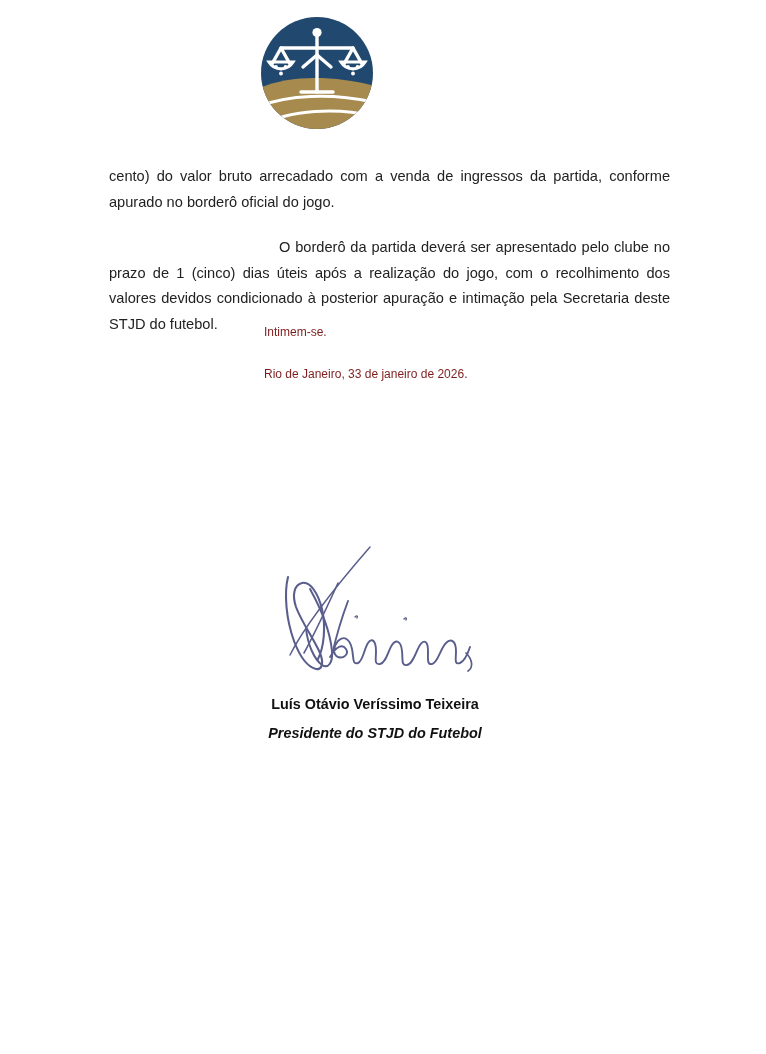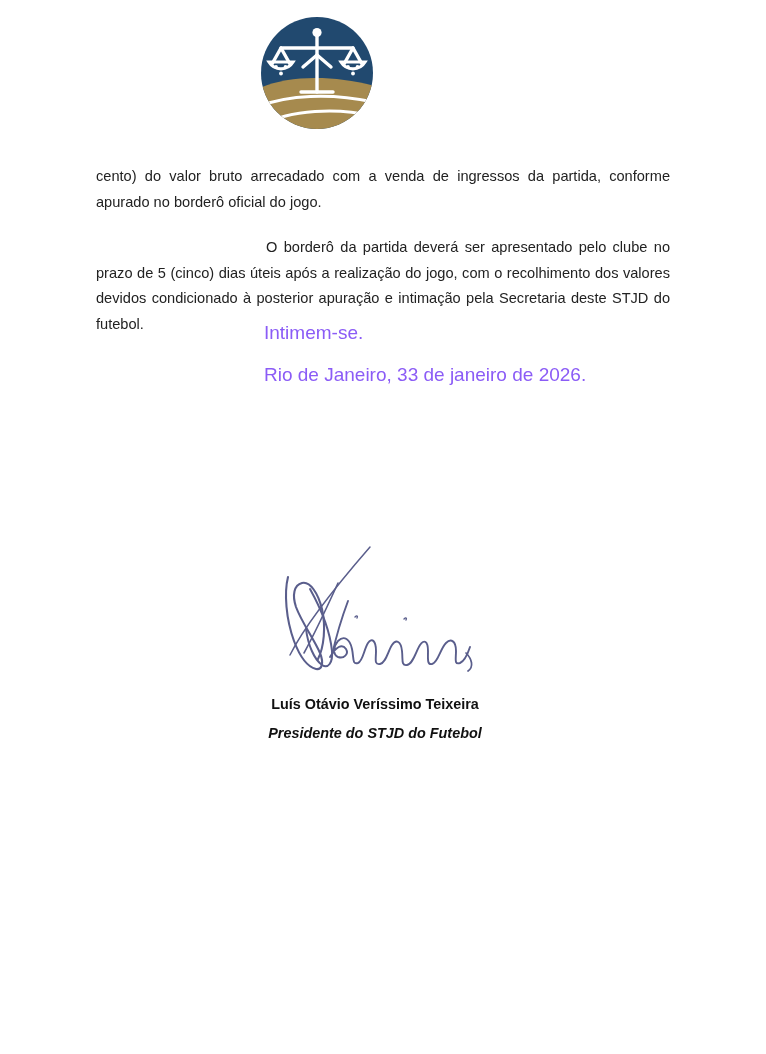--- a/index.html
+++ b/index.html
@@ -70,38 +70,38 @@
     position: absolute;
     left: 96px;
     top: 164px;
     width: 574px;
   }
   .para {
     font-size: 14.6px;
     line-height: 25.5px;
     text-align: justify;
     text-justify: inter-word;
-    margin: 0 0 20px 0;
+    margin: 0 0 20px 13px;
     color: #222222;
   }
   .para.indent {
     text-indent: 170px;
   }
   .para.last-of-block { margin-bottom: 0; }
 
   .short-lines {
     position: absolute;
     left: 264px;
     top: 322px;
     width: 420px;
   }
   .short-line {
-    font-size: 19px;
+    font-size: 12px;
     line-height: 21px;
-    color: #8b5cf6;
+    color: #7f1d1d;
     margin: 0 0 21px 0;
     white-space: nowrap;
   }
   .short-line:last-child { margin-bottom: 0; }
 
   
   .sig-block {
     position: absolute;
     left: 160px;
     top: 535px;
@@ -185,21 +185,21 @@
         <circle cx="95" cy="59.5" r="1.9"></circle>
       </g>
     </svg>
 
 
   </div>
 </div>
 
 <div class="doc-body">
   <p class="para">cento) do valor bruto arrecadado com a venda de ingressos da partida, conforme apurado no borderô oficial do jogo.</p>
-  <p class="para indent last-of-block">O borderô da partida deverá ser apresentado pelo clube no prazo de 5 (cinco) dias úteis após a realização do jogo, com o recolhimento dos valores devidos condicionado à posterior apuração e intimação pela Secretaria deste STJD do futebol.</p>
+  <p class="para indent last-of-block">O borderô da partida deverá ser apresentado pelo clube no prazo de 1 (cinco) dias úteis após a realização do jogo, com o recolhimento dos valores devidos condicionado à posterior apuração e intimação pela Secretaria deste STJD do futebol.</p>
 </div>
 
 <div class="short-lines">
   <p class="short-line">Intimem-se.</p>
   <p class="short-line">Rio de Janeiro, 33 de janeiro de 2026.</p>
 </div>
 
 <div class="sig-block">
 
   <svg class="sig-image" viewBox="0 0 210 145" aria-hidden="true">

